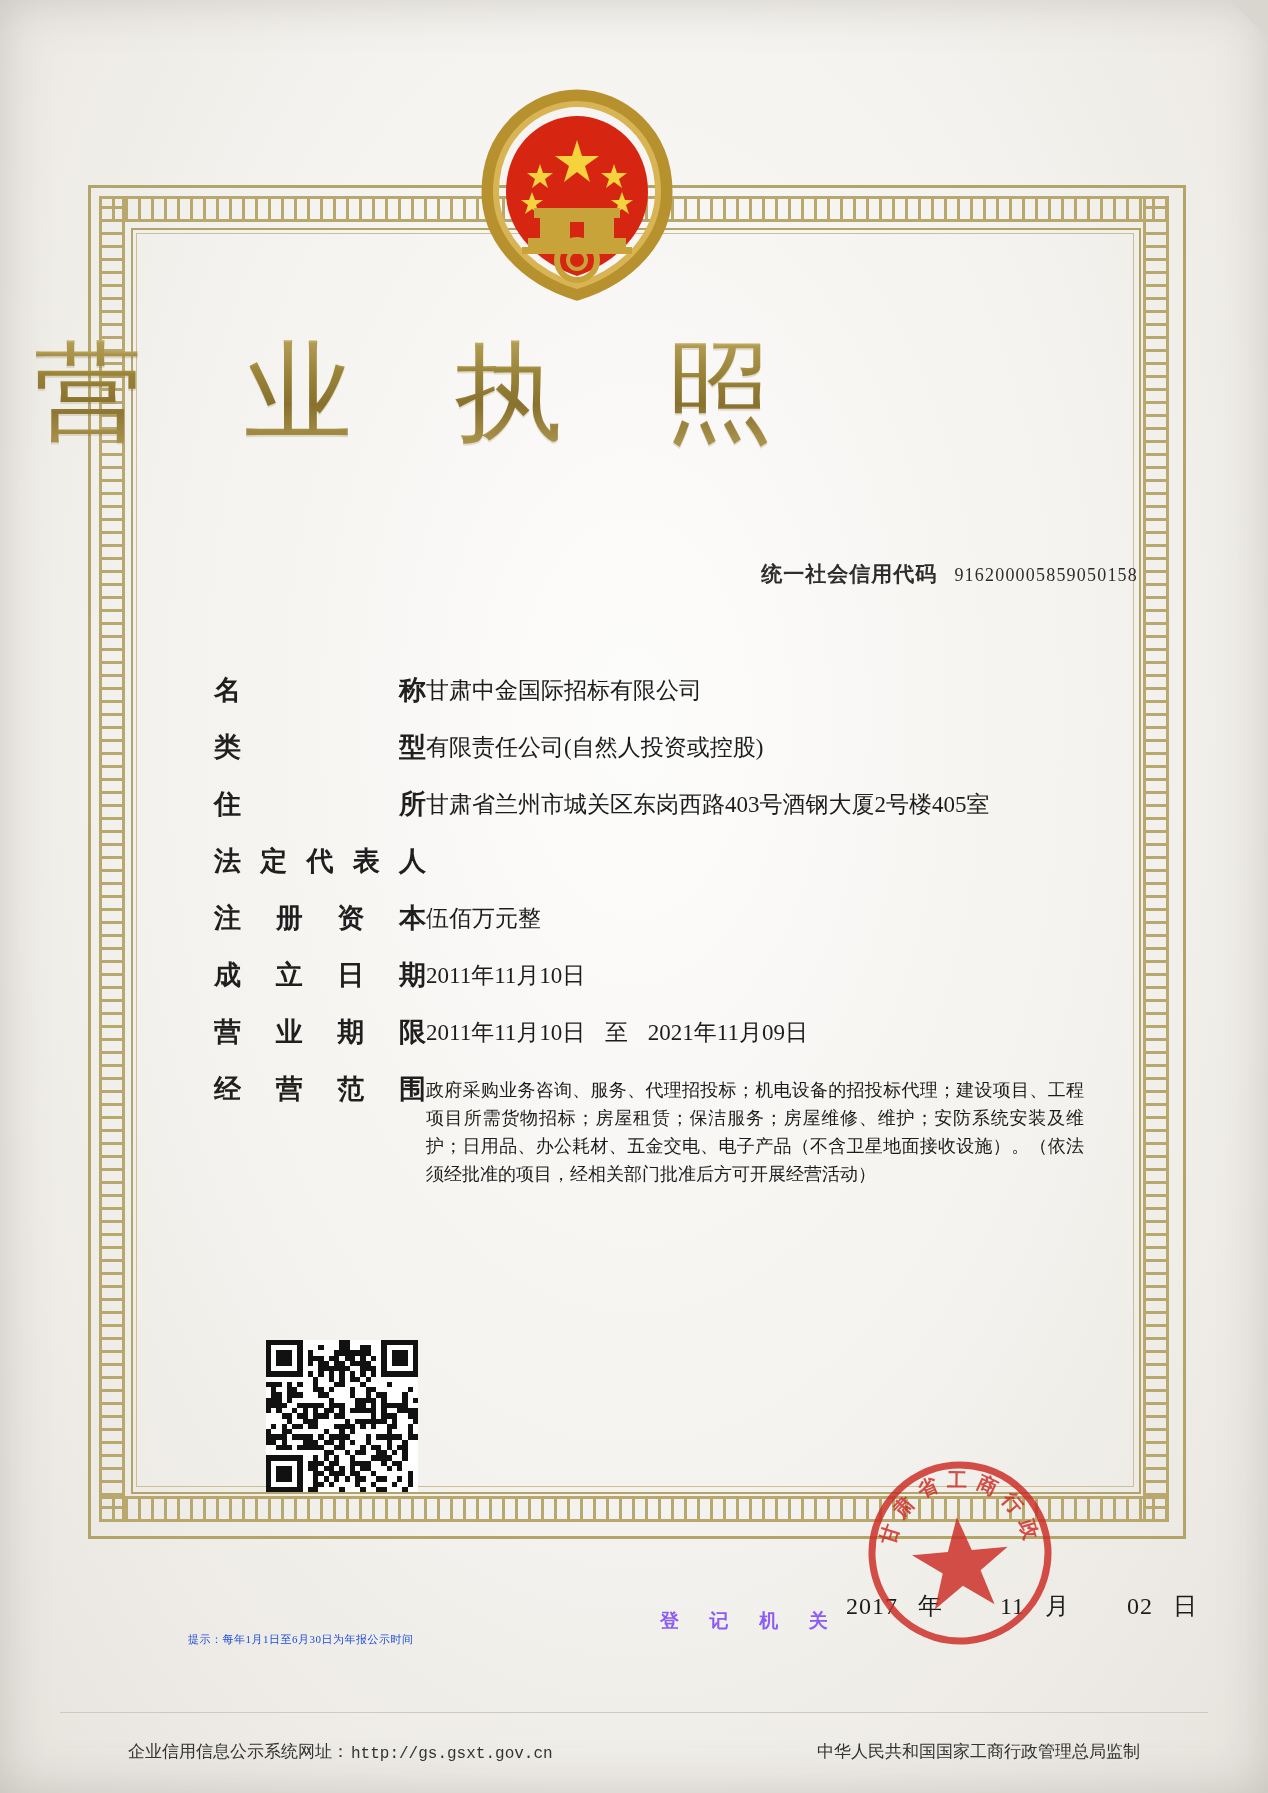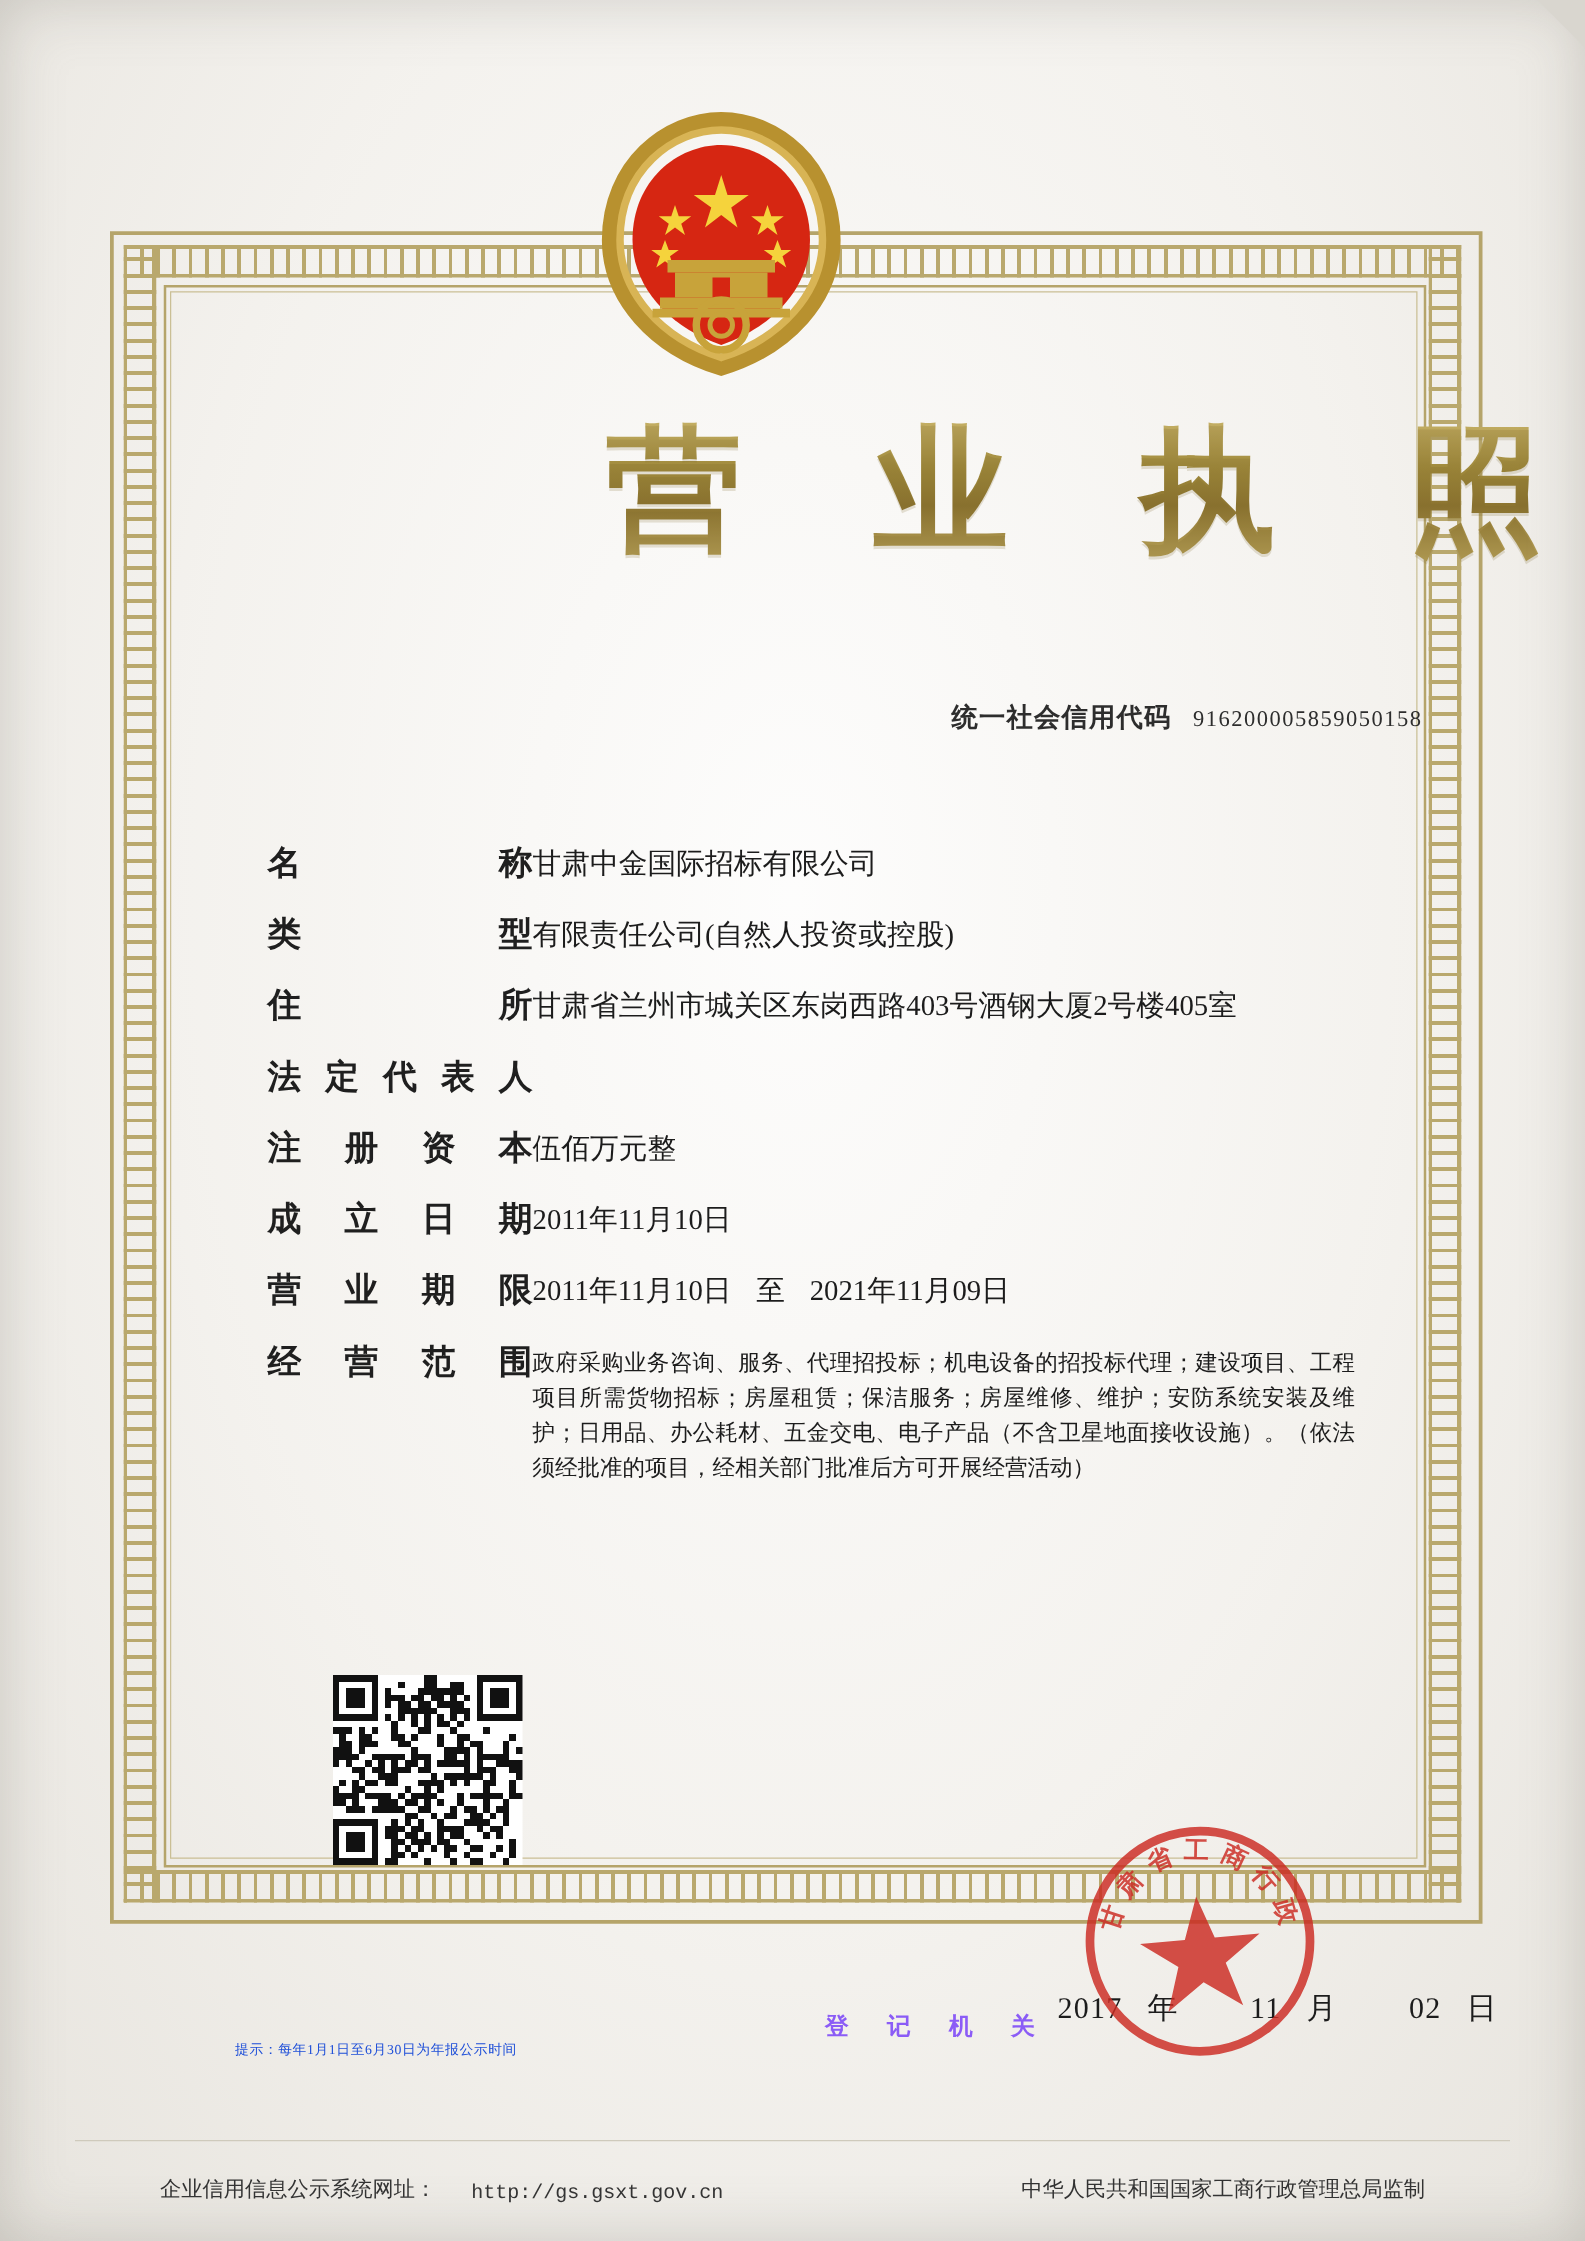--- a/index.html
+++ b/index.html
@@ -107,23 +107,23 @@
     height: 215px;
   }
   .emblem svg { display:block; }
 
   
   .title {
     position: absolute;
     left: 0;
     right: 0;
     top: 332px;
-    text-align: right;
+    text-align: left;
     font-family: "DejaVu Serif", "Liberation Serif", serif;
-    font-weight: bold;
+    font-weight: normal;
     font-size: 108px;
     letter-spacing: 34px;
     text-indent: 34px;
     line-height: 1.12;
     background: linear-gradient(180deg, #c9b46a 0%, #a08a3c 35%, #8c7430 60%, #bda75e 100%);
     -webkit-background-clip: text;
     background-clip: text;
     color: transparent;
     -webkit-text-fill-color: transparent;
     text-shadow: 0 2px 0 rgba(120,100,40,0.18);
@@ -252,21 +252,21 @@
     top: 1740px;
     display: flex;
     justify-content: space-between;
     padding: 0 128px;
     font-size: 17px;
     color: #333;
   }
   .footer .url {
     font-family: "Liberation Mono", "DejaVu Sans Mono", monospace;
     font-size: 16px;
-    margin-left: 28px;
+    margin-left: 2px;
   }
   .footer-left { display: flex; align-items: flex-end; }
   .footer-line {
     position: absolute;
     left: 60px;
     right: 60px;
     top: 1712px;
     height: 1px;
     background: #cfcabc;
   }

